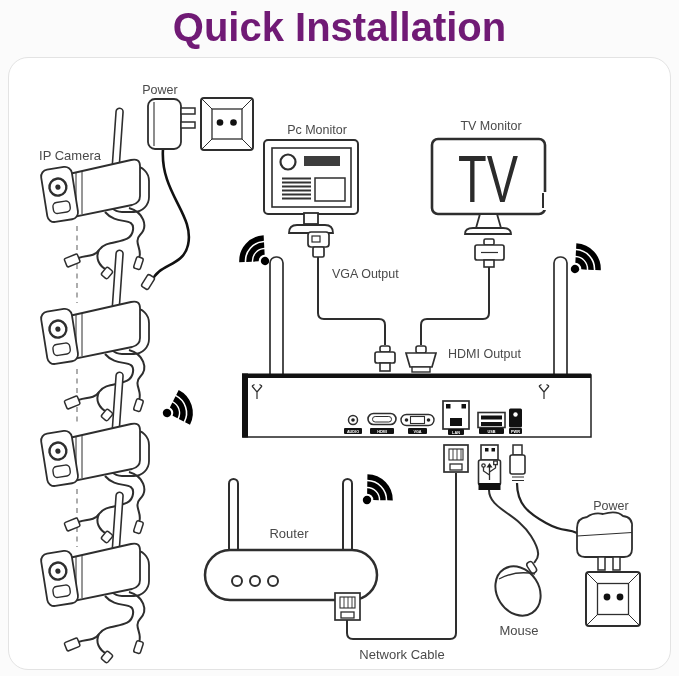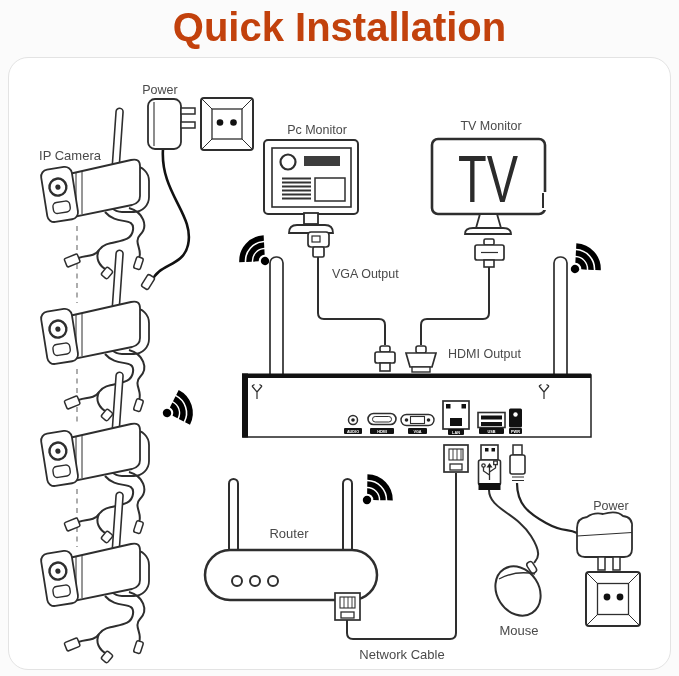--- a/index.html
+++ b/index.html
@@ -1,18 +1,18 @@
 <!DOCTYPE html>
 <html><head>
 <meta charset="utf-8">
 <style>
   html,body{margin:0;padding:0;background:#fbfbfb;}
   .page{position:relative;width:679px;height:676px;overflow:hidden;font-family:"Liberation Sans",sans-serif;}
   .title{position:absolute;top:0;left:0;right:0;margin:0;text-align:center;
-         font-size:40px;line-height:54px;font-weight:bold;color:#c2410c;
+         font-size:40px;line-height:54px;font-weight:bold;color:#701a75;
          font-family:"Liberation Sans",sans-serif;letter-spacing:0px;}
   .panel{position:absolute;left:8px;top:57px;width:661px;height:611px;background:#ffffff;
          border:1px solid #e3e3e3;border-radius:20px;}
   svg{display:block;}
   svg text{font-family:"Liberation Sans",sans-serif;fill:#4a4a4a;}
   .lbl{font-size:13px;}
   .lbl-sm{font-size:12.5px;}
   .tv-text{font-size:66px;fill:#2b2b2b;letter-spacing:0px;}
   .badge-txt{font-size:3.8px;fill:#ffffff;font-weight:bold;}
 </style>

